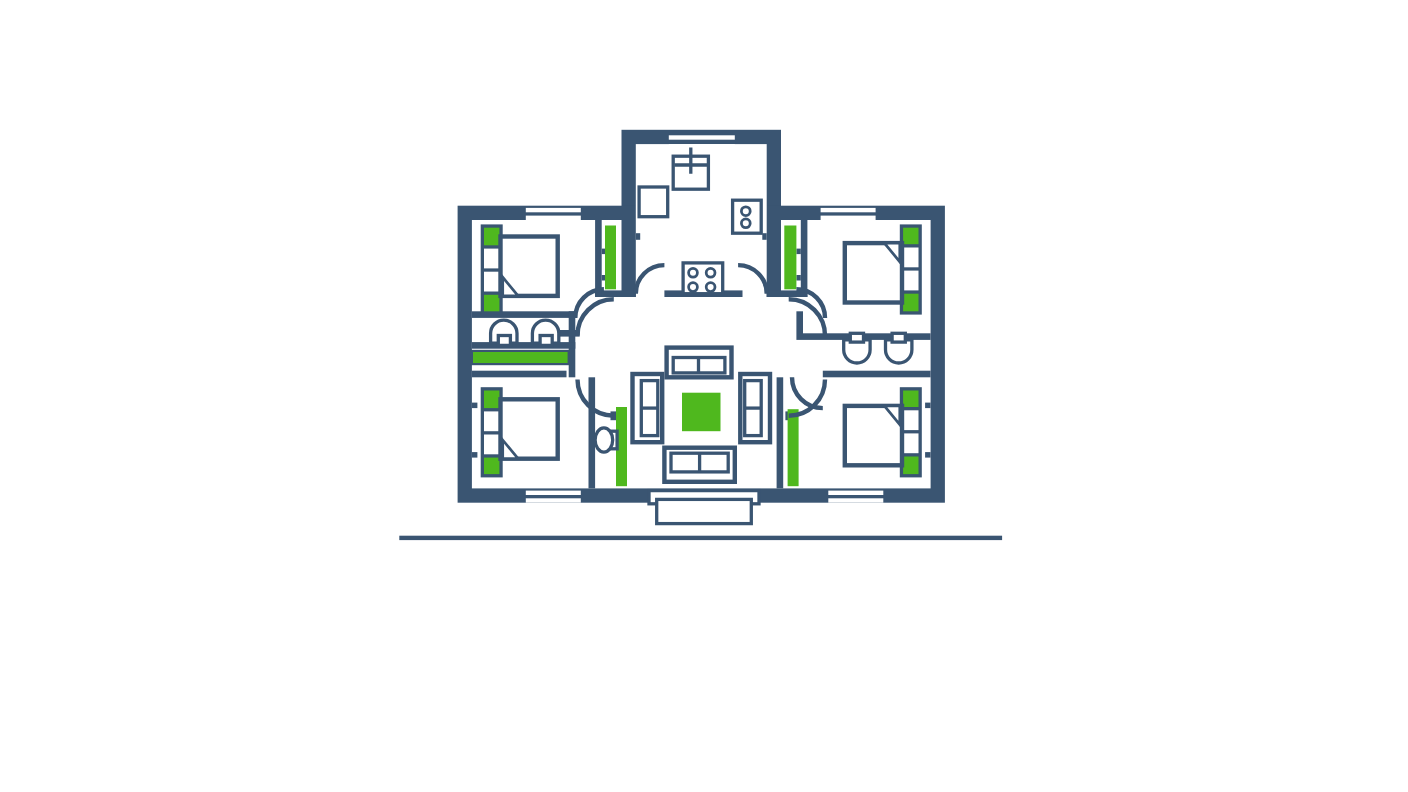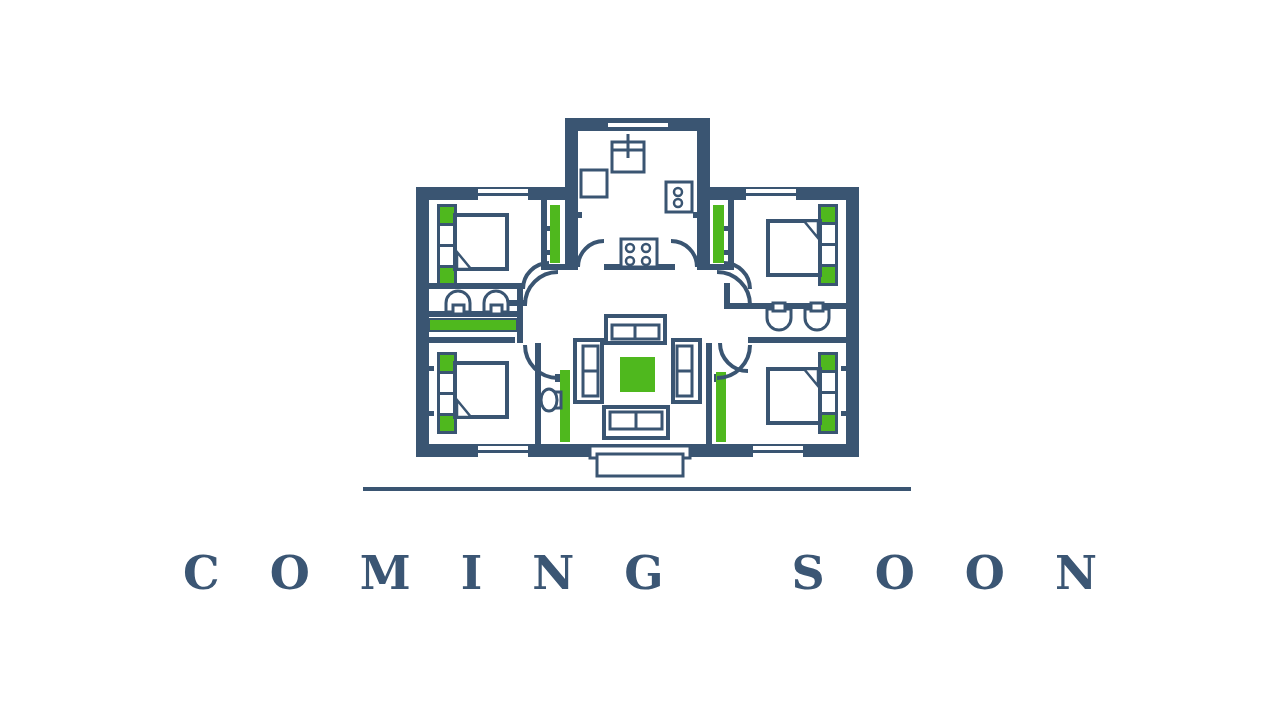--- a/index.html
+++ b/index.html
@@ -208,14 +208,13 @@
     </g>
 
     <g>
       <rect x="590" y="446" width="100" height="12" class="thin"></rect>
       <rect x="597" y="454" width="86" height="22" class="thin"></rect>
     </g>
   </svg>
 
   <div class="divider"></div>
 
-  <div class="title">COMING SOON</div>
 </div>
 
 </body></html>

